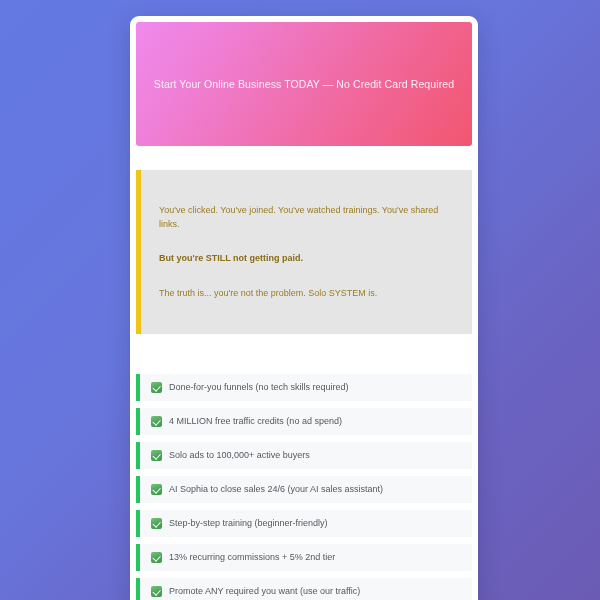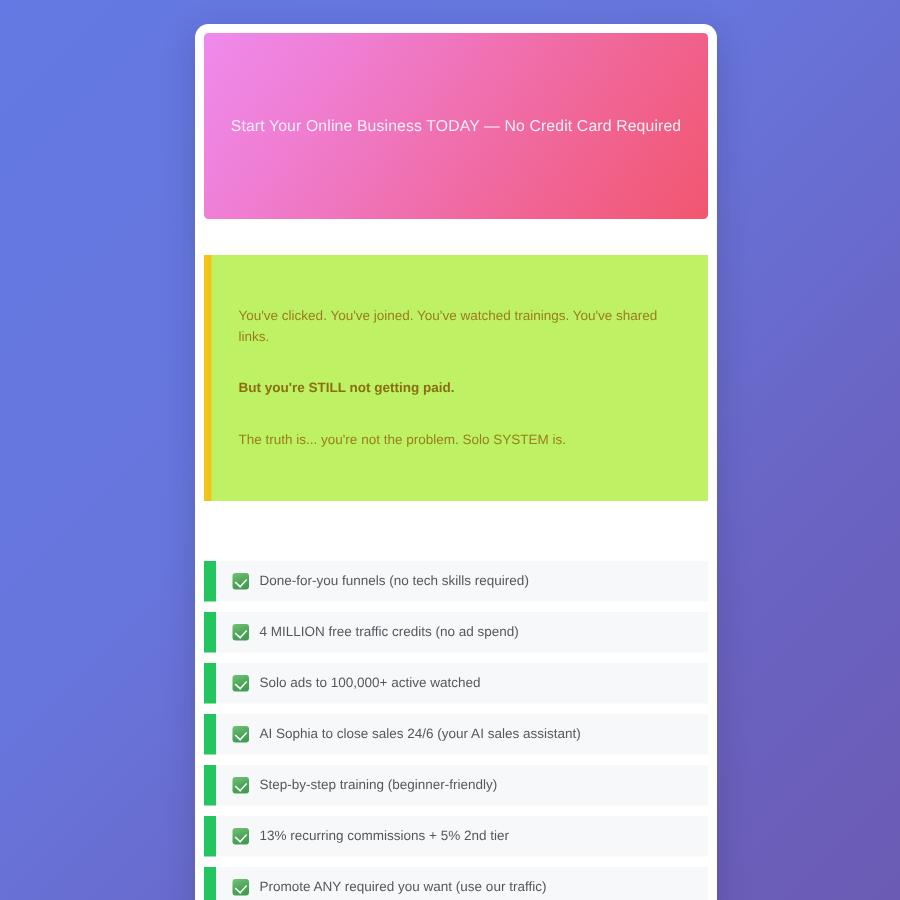--- a/index.html
+++ b/index.html
@@ -58,21 +58,21 @@
 
   
   .callout {
     margin: 0 6px;
     border-left-style: solid;
     border-left-width: 5px;
     padding: 34px 18px 34px 18px;
   }
 
   .callout.warning {
-    background: #bef264;
+    background: #e5e5e5;
     border-left-color: #f0c419;
     margin-top: 24px;
   }
 
   .callout p {
     font-size: 9px;
     line-height: 1.5;
     color: #9a7d1f;
   }
 
@@ -85,21 +85,21 @@
 
   
   .feature-list {
     margin: 40px 6px 0 6px;
   }
 
   .feature-item {
     display: flex;
     align-items: center;
     background: #f7f8fa;
-    border-left: 8px solid #22c55e;
+    border-left: 4px solid #22c55e;
     height: 27px;
     padding-left: 11px;
     margin-bottom: 7px;
   }
 
   .check-badge {
     flex: 0 0 auto;
     width: 11px;
     height: 11px;
     border-radius: 2px;
@@ -151,21 +151,21 @@
         <span class="feature-label">Done-for-you funnels (no tech skills required)</span>
       </div>
 
       <div class="feature-item">
         <span class="check-badge"></span>
         <span class="feature-label">4 MILLION free traffic credits (no ad spend)</span>
       </div>
 
       <div class="feature-item">
         <span class="check-badge"></span>
-        <span class="feature-label">Solo ads to 100,000+ active watched</span>
+        <span class="feature-label">Solo ads to 100,000+ active buyers</span>
       </div>
 
       <div class="feature-item">
         <span class="check-badge"></span>
         <span class="feature-label">AI Sophia to close sales 24/6 (your AI sales assistant)</span>
       </div>
 
       <div class="feature-item">
         <span class="check-badge"></span>
         <span class="feature-label">Step-by-step training (beginner-friendly)</span>

